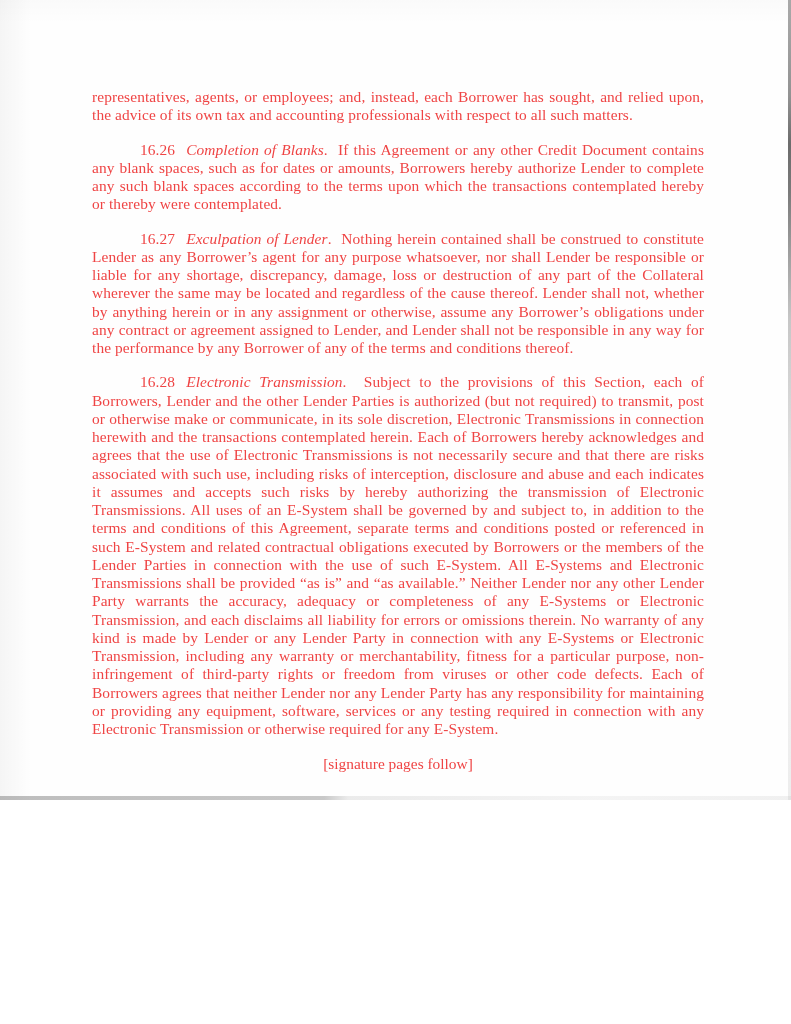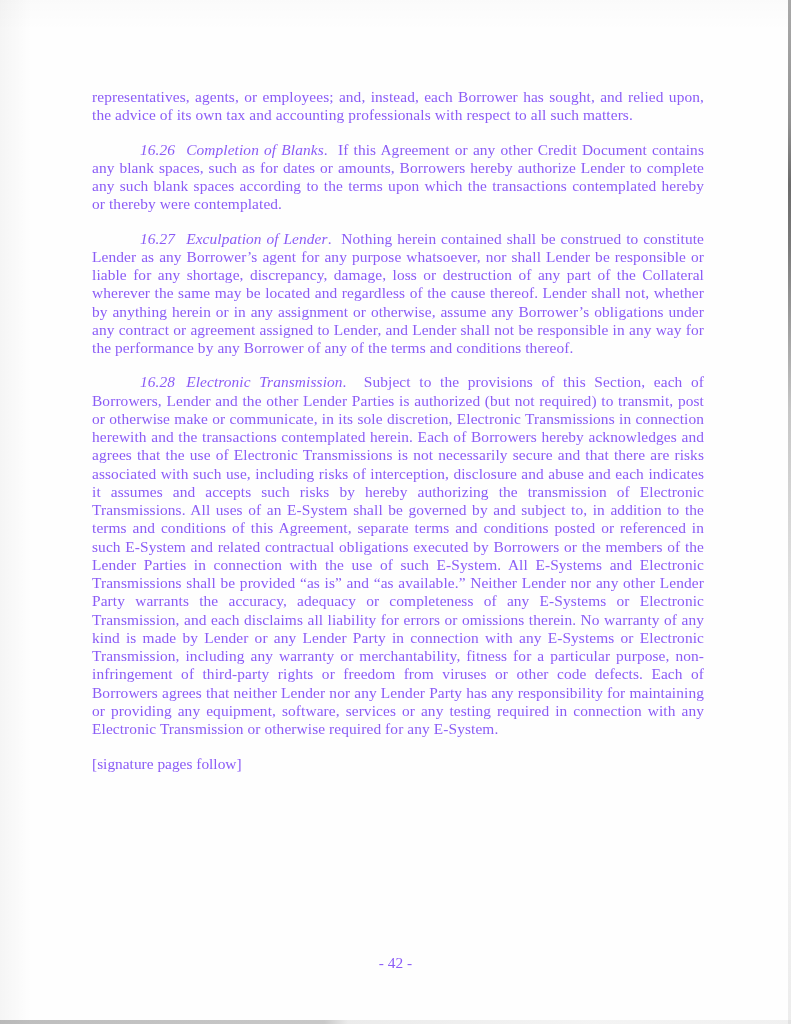--- a/index.html
+++ b/index.html
@@ -3,25 +3,25 @@
 <meta charset="utf-8">
 <style>
   html, body {
     margin: 0;
     padding: 0;
     background: #ffffff;
   }
   .page {
     position: relative;
     width: 791px;
-    height: 1024px;
+    height: 800px;
     background: #fefefe;
     overflow: hidden;
     font-family: "Liberation Serif", serif;
-    color: #8b5cf6;
+    color: #ef4444;
   }
   
   .page::before {
     content: "";
     position: absolute;
     left: 0; top: 0; right: 0; bottom: 0;
     background:
       linear-gradient(to right, rgba(0,0,0,0.035), rgba(0,0,0,0) 4%),
       linear-gradient(to bottom, rgba(0,0,0,0.015), rgba(0,0,0,0) 3%);
     pointer-events: none;
@@ -37,28 +37,27 @@
     text-align: justify;
     font-size: 15.4px;
     line-height: 18.25px;
     letter-spacing: 0.1px;
   }
   p.para.indented {
     text-indent: 48px;
   }
   .secnum {
     padding-right: 11px;
-    font-style: italic;
   }
   .sechead {
     font-weight: normal;
     font-style: italic;
   }
   .signature-note {
-    text-align: left;
+    text-align: center;
     font-size: 15.4px;
     line-height: 18.25px;
     margin-top: 17px;
   }
   .footer {
     position: absolute;
     top: 954px;
     left: 0;
     width: 100%;
     text-align: center;

